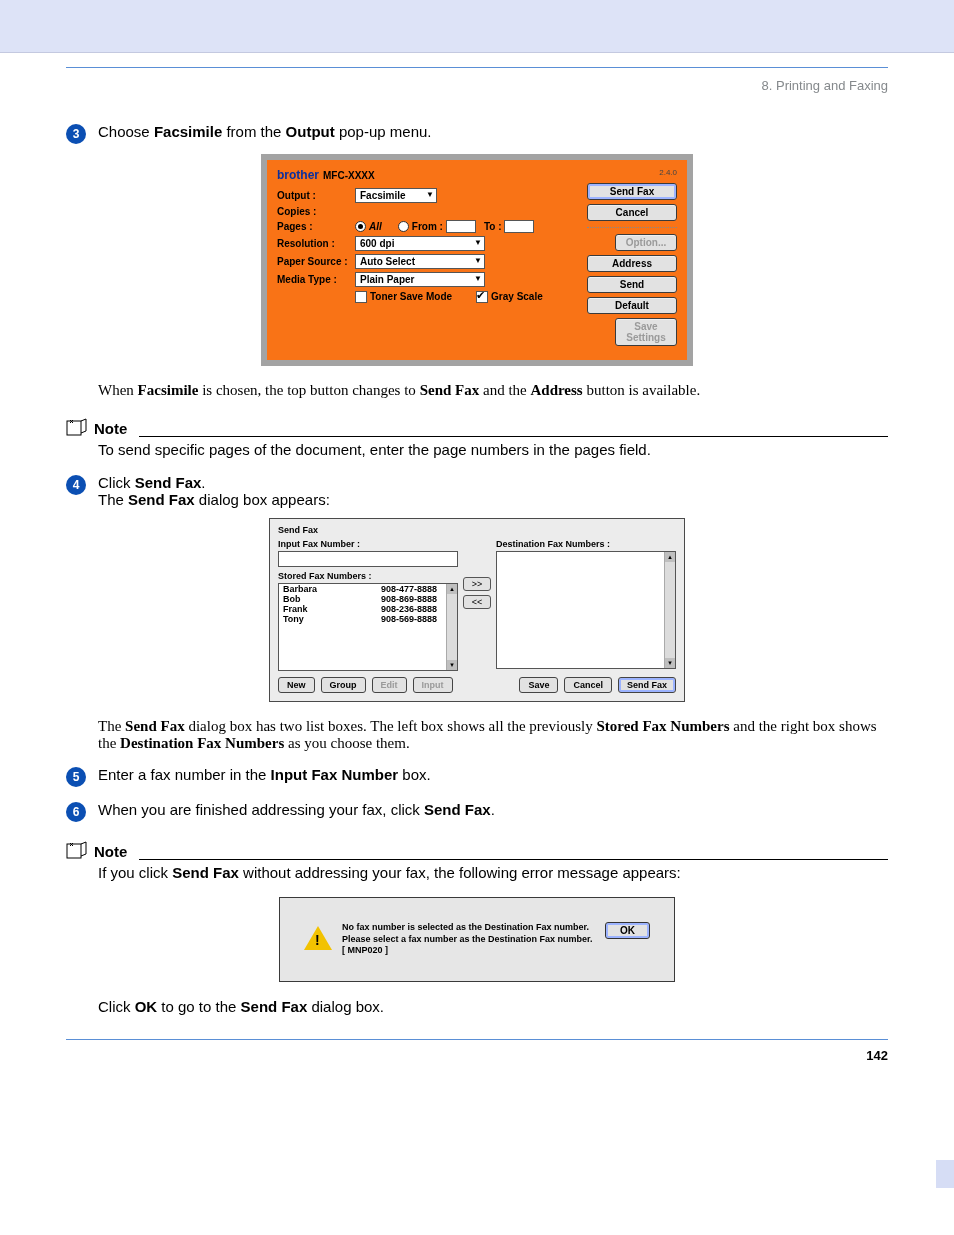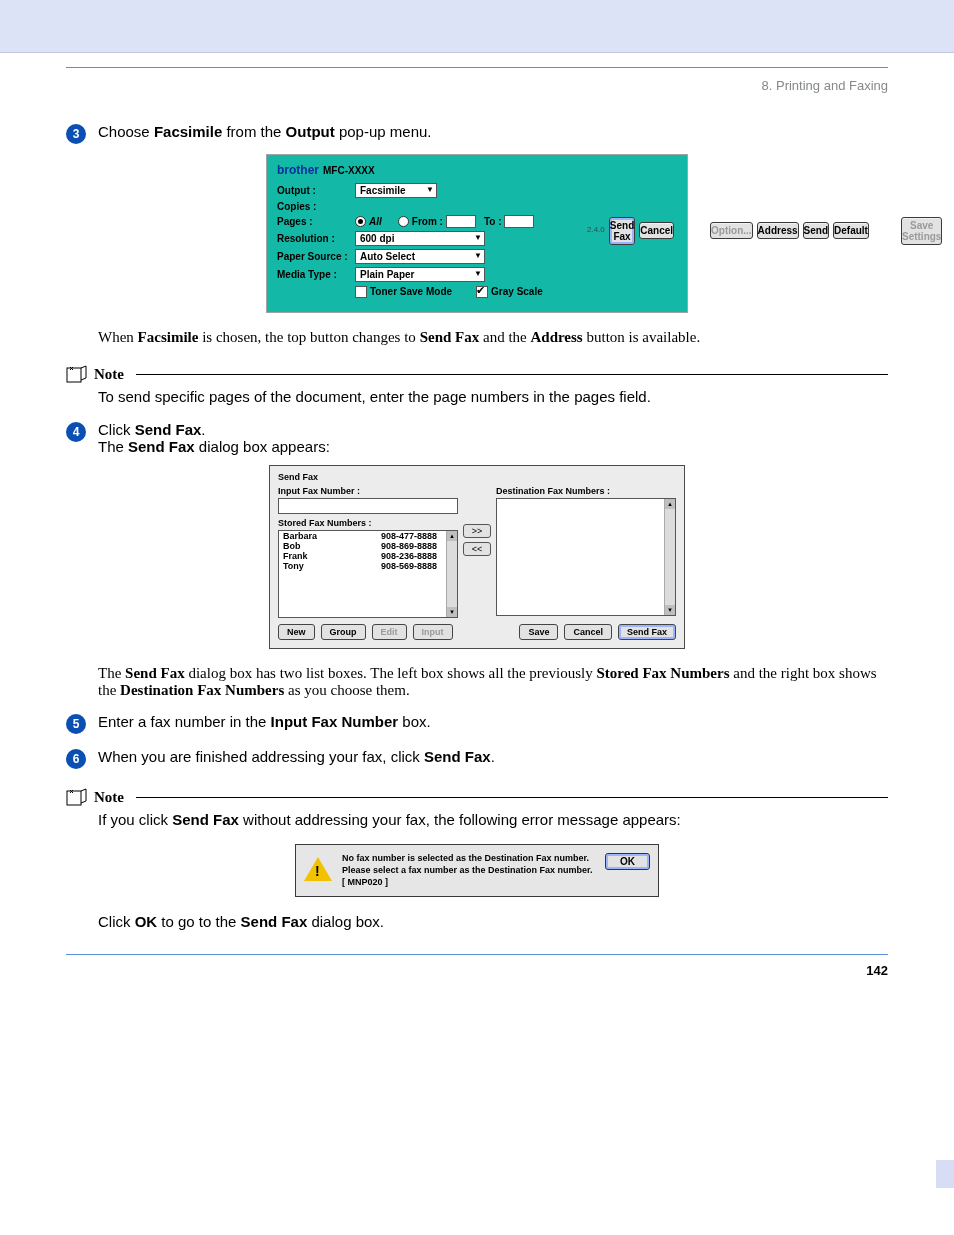--- a/index.html
+++ b/index.html
@@ -34,55 +34,55 @@
     margin: 14px 0 8px 0;
   }
   .num-badge {
     width: 20px; height: 20px; border-radius: 50%;
     background: #0b4fb3; color: #fff; font-size: 12px; font-weight: bold;
     display: flex; align-items: center; justify-content: center;
     flex: 0 0 20px; margin-right: 12px; margin-top: 1px;
   }
   .para { margin: 8px 0 12px 32px; font-family: Liberation Serif, serif; }
   .note-head {
-    display: flex; align-items: center; margin: 18px 0 4px 0; font-family: Liberation Serif, serif;
+    display: flex; align-items: flex-end; margin: 18px 0 4px 0;
   }
   .note-icon {
     width: 22px; height: 20px; margin-right: 6px;
     display: flex; align-items: center; justify-content: center;
   }
   .note-label { font-weight: bold; margin-right: 12px; }
   .note-rule { flex: 1; height: 1px; background: #000; }
   .note-body { margin: 4px 0 16px 32px; }
   b { font-weight: bold; }
   .figure { display: flex; justify-content: center; margin: 10px 0 16px 0; }
 
   
   .dlg1 {
-    width: 400px; border: 1px solid #a3a3a3; background: #14b8a6;
+    width: 400px; border: 6px solid #a3a3a3; background: #f97316;
     font-size: 10px; padding: 8px 10px 14px 10px;
     display: grid; grid-template-columns: 1fr 90px; column-gap: 11px;
   }
   .dlg1-left { }
   .dlg1-title-row { display: flex; align-items: baseline; margin-bottom: 6px; }
   .brand { font-weight: 800; color: #0a2f9e; font-size: 12px; margin-right: 4px; }
   .model { font-weight: bold; font-size: 10px; }
   .dlg1-row { display: flex; align-items: center; margin: 3px 0; }
   .dlg1-lab { width: 78px; font-weight: bold; }
   .combo { border: 1px solid #555; background: #fff; padding: 1px 14px 1px 4px; font-weight: bold; position: relative; }
   .combo.narrow { width: 62px; }
   .combo.mid { width: 110px; }
   .combo::after { content:"▼"; position:absolute; right:2px; top:1px; font-size:8px; }
   .radio { width: 9px; height: 9px; border: 1px solid #333; border-radius: 50%; display: inline-block; margin-right: 3px; vertical-align: middle; background:#fff; }
   .radio.sel::after { content:""; display:block; width:5px; height:5px; background:#000; border-radius:50%; margin:2px; }
   .minibox { border:1px solid #555; background:#fff; width:28px; height:11px; display:inline-block; vertical-align:middle; }
   .chk { width:10px; height:10px; border:1px solid #555; background:#fff; display:inline-block; vertical-align:middle; margin-right:3px; position:relative; }
   .chk.sel::after { content:"✔"; position:absolute; top:-3px; left:-1px; font-size:11px; }
   .dlg1-checks { margin-left: 78px; display:flex; gap:24px; margin-top:4px; }
-  .dlg1-right { display:flex; flex-direction:row; gap:4px;align-items:center; }
+  .dlg1-right { display:flex; flex-direction:column; gap:4px; }
   .dlg1-ver { font-size:8px; text-align:right; color:#444; margin-bottom:2px; }
   .mbtn {
     border:1px solid #3a3a3a; background:#e2e2e2; font-weight:bold;
     text-align:center; padding:2px 0; font-size:10px; border-radius:3px;
     box-shadow: inset 0 1px 0 rgba(255,255,255,.5);
   }
   .mbtn.primary { box-shadow: 0 0 0 2px #9cb3ff inset, inset 0 1px 0 rgba(255,255,255,.6); }
   .mbtn.disabled { color:#9a9a9a;margin-left:28px; }
   .dotted-sep { border-top:1px dotted #888; margin:2px 0; height:0; }
 
@@ -104,21 +104,21 @@
   .mini { width:26px; padding:1px 0; border:1px solid #555; border-radius:3px; background:#e2e2e2; text-align:center; font-size:9px; }
   .dlg2-btns { display:flex; justify-content:space-between; margin-top:6px; gap:6px; }
   .dlg2-btns .spacer { flex:1; }
   .sbtn { border:1px solid #444; border-radius:3px; background:#e2e2e2; padding:2px 8px; font-weight:bold; font-size:9px; }
   .sbtn.off { color:#9a9a9a; }
   .sbtn.primary { box-shadow:0 0 0 2px #9cb3ff inset; }
 
   
   .dlg3 {
     width: 346px; border:1px solid #3a3a3a; background:#e6e6e6;
-    font-size:9px; padding:8px; display:flex; gap:10px; align-items:flex-start;
+    font-size:9px; padding:24px; display:flex; gap:10px; align-items:flex-start;
   }
   .warn-tri {
     width:0; height:0; border-left:14px solid transparent; border-right:14px solid transparent;
     border-bottom:24px solid #f2c200; position:relative; margin-top:4px;
   }
   .warn-tri::after { content:"!"; position:absolute; left:-3px; top:6px; font-weight:bold; font-size:14px; color:#000; }
   .err-text { flex:1; font-weight:bold; line-height:1.3; }
   .okbtn { border:1px solid #333; border-radius:3px; background:#e2e2e2; padding:2px 14px; font-weight:bold; font-size:10px; box-shadow:0 0 0 2px #9cb3ff inset; align-self:flex-start; }
 
   .foot-hr { height:1px; background:#5a8fd6; margin:24px 0 8px 0; }

